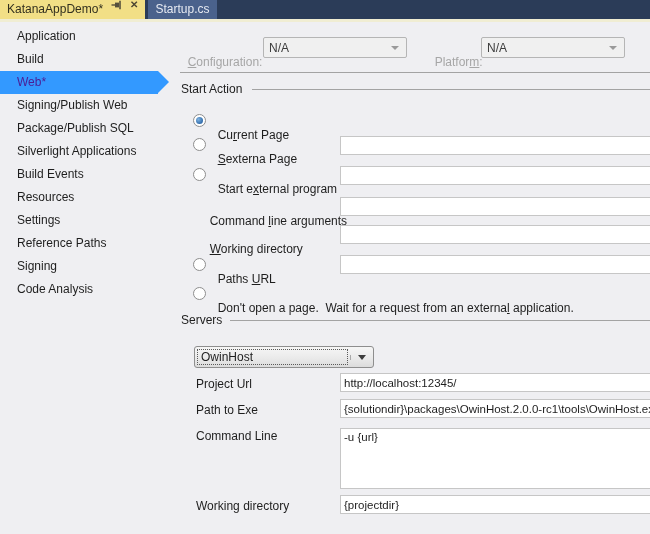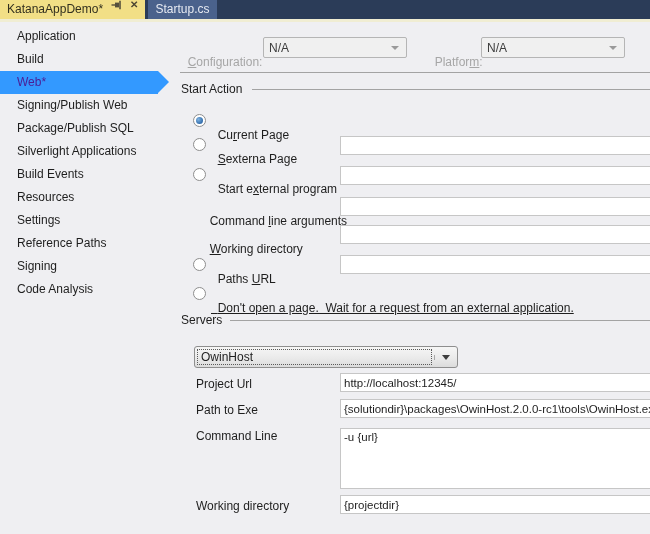--- a/index.html
+++ b/index.html
@@ -78,21 +78,21 @@
     background:#ffffff; border:1px solid #8e8e8e; cursor:default;
   }
   .radio.checked::after {
     content:""; position:absolute; left:2px; top:2px; width:7px; height:7px;
     border-radius:50%;
     background:radial-gradient(circle at 35% 35%, #7fb2e0 0%, #2d68a8 75%);
   }
 
   
   .owin-combo {
-    position:absolute; left:194px; top:346px; width:264px; height:22px;
+    position:absolute; left:194px; top:346px; width:180px; height:22px;
     border:1px solid #8e8e8e; border-radius:3px;
     background:linear-gradient(#f6f6f6, #eaeaea 55%, #dcdcdc);
     display:flex; align-items:center; cursor:default;
   }
   .owin-combo .txt {
     flex:1; margin:2px; border:1px dotted #5a5a5a;
     display:flex; align-items:center; padding-left:3px;
     font-size:12px; color:#1e1e1e; white-space:nowrap; overflow:hidden;
   }
   .owin-combo .btn {
@@ -193,21 +193,21 @@
 </div>
 <input class="tbox short" style="left: 340px; top: 225px;" value="">
 
 <div class="radio" style="left:193px; top:258px;"></div>
 <div class="lbl" style="left:211px; top:258px;">
   <span>Paths </span><span class="u">U</span><span>RL</span>
 </div>
 <input class="tbox short" style="left: 340px; top: 255px;" value="">
 
 <div class="radio" style="left:193px; top:287px;"></div>
-<div class="lbl" style="left:211px; top:287px;text-decoration:underline;">
+<div class="lbl" style="left:211px; top:287px;">
   <span>Don't open a page.  Wait for a request from an externa</span><span class="u">l</span><span> application.</span>
 </div>
 
 <div class="lbl" style="left:181px; top:313px;">Servers</div>
 <div class="hr" style="left:230px; top:320px; width:420px;"></div>
 
 <div class="owin-combo">
   <span class="txt">OwinHost</span>
   <span class="btn">
     <span class="arr"></span>

